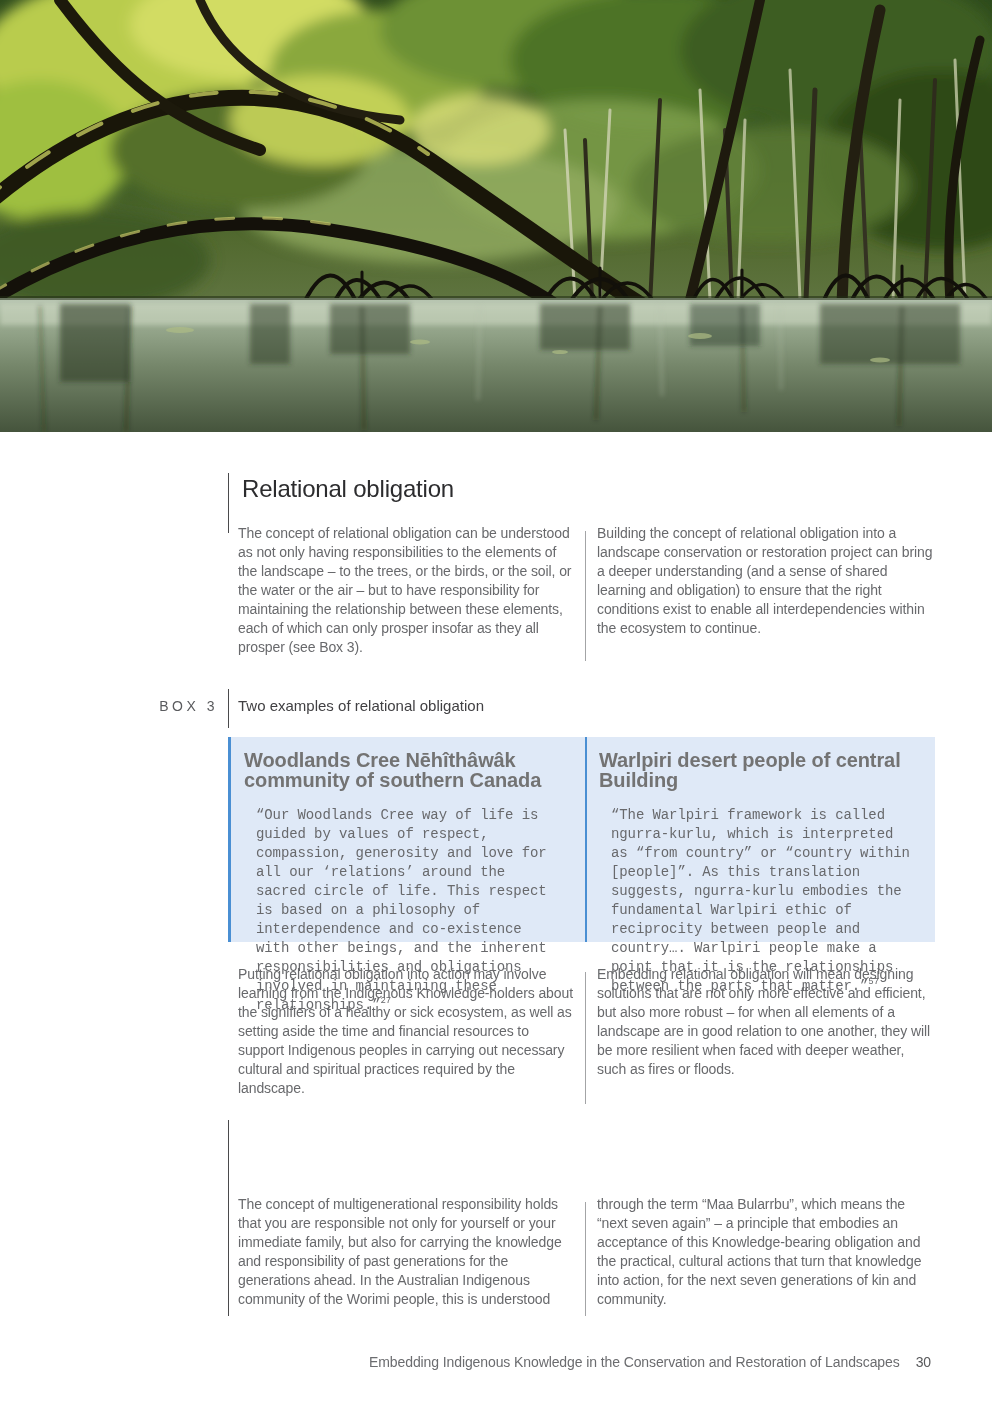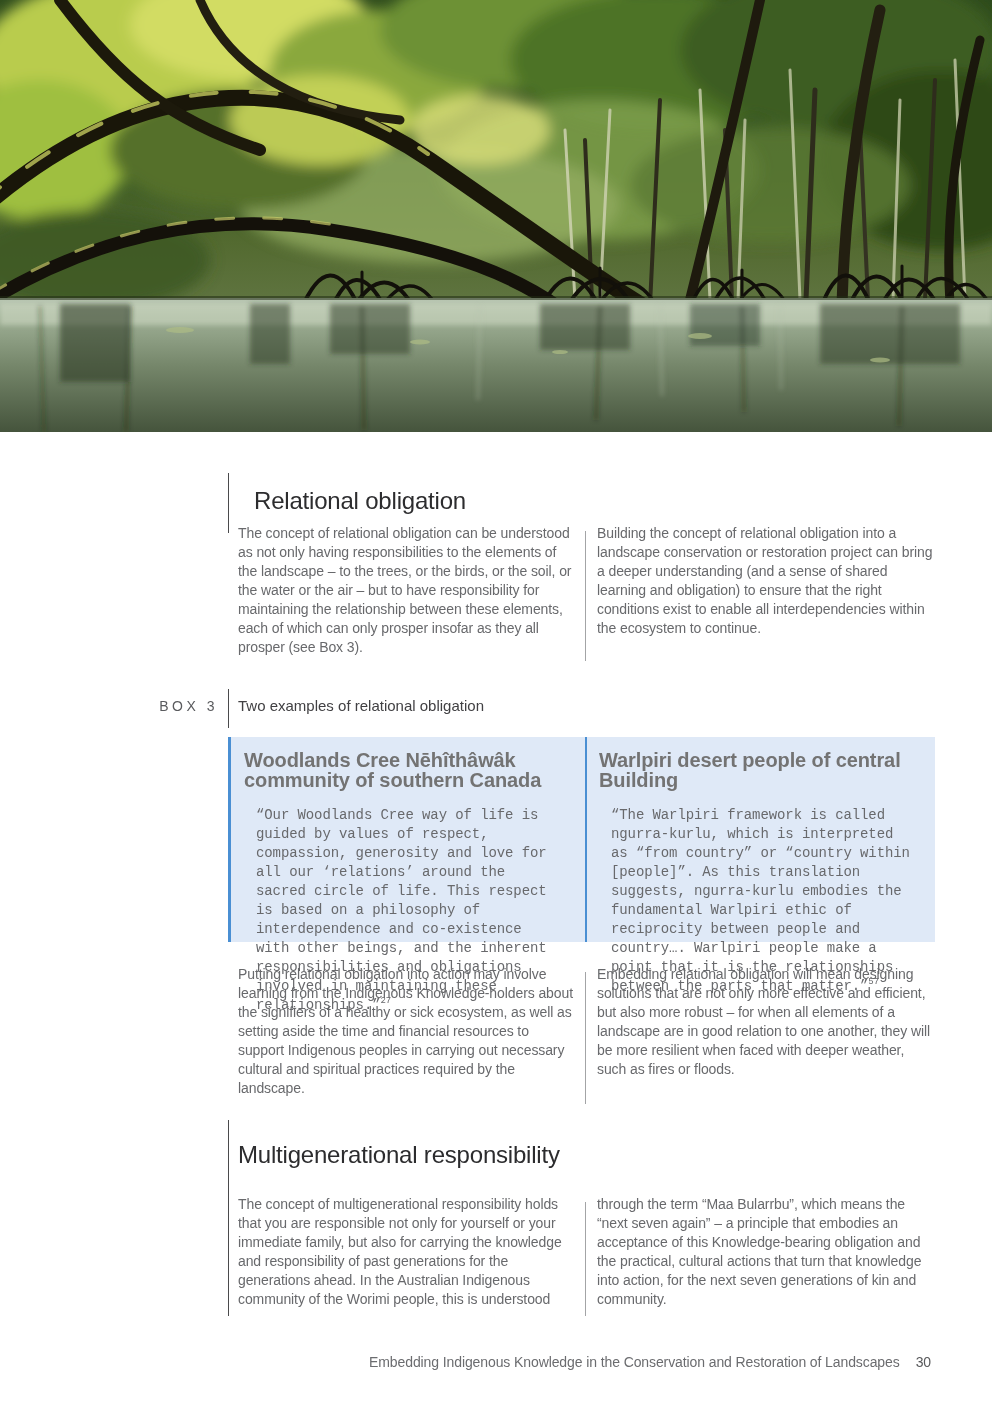--- a/index.html
+++ b/index.html
@@ -172,21 +172,21 @@
         <ellipse cx="180" cy="330" rx="14" ry="3"></ellipse>
         <ellipse cx="420" cy="342" rx="10" ry="2.5"></ellipse>
         <ellipse cx="700" cy="336" rx="12" ry="3"></ellipse>
         <ellipse cx="560" cy="352" rx="8" ry="2"></ellipse>
         <ellipse cx="880" cy="360" rx="10" ry="2.5"></ellipse>
       </g>
     </svg>
   </div>
 
   <div class="vrule dark" style="left:228px; top:473px; height:60px;"></div>
-  <h1 class="section-title" style="left:238px; top:471px; margin:16px;">Relational obligation</h1>
+  <h1 class="section-title" style="left:238px; top:471px; margin:4px;">Relational obligation</h1>
 
   <div class="body-col" style="left:238px; top:524px; width:340px;">The concept of relational obligation can be understood as not only having responsibilities to the elements of the landscape – to the trees, or the birds, or the soil, or the water or the air – but to have responsibility for maintaining the relationship between these elements, each of which can only prosper insofar as they all prosper (see Box 3).</div>
   <div class="vrule gray" style="left:585px; top:531px; height:130px;"></div>
   <div class="body-col" style="left:597px; top:524px; width:338px;">Building the concept of relational obligation into a landscape conservation or restoration project can bring a deeper understanding (and a sense of shared learning and obligation) to ensure that the right conditions exist to enable all interdependencies within the ecosystem to continue.</div>
 
   <div class="box-label">BOX 3</div>
   <div class="vrule dark" style="left:228px; top:689px; height:39px;"></div>
   <div class="box-title">Two examples of relational obligation</div>
 
   <div class="panel">
@@ -198,21 +198,20 @@
       <div class="panel-h">Warlpiri desert people of central Building</div>
       <p class="panel-p"><span>“The Warlpiri framework is called ngurra-kurlu, which is interpreted as “from country” or “country within [people]”. As this translation suggests, ngurra-kurlu embodies the fundamental Warlpiri ethic of reciprocity between people and country…. Warlpiri people make a point that it is the relationships between the parts that matter.”</span><sup>57</sup></p>
     </div>
   </div>
 
   <div class="body-col" style="left:238px; top:965px; width:340px;">Putting relational obligation into action may involve learning from the Indigenous Knowledge-holders about the signifiers of a healthy or sick ecosystem, as well as setting aside the time and financial resources to support Indigenous peoples in carrying out necessary cultural and spiritual practices required by the landscape.</div>
   <div class="vrule gray" style="left:585px; top:972px; height:132px;"></div>
   <div class="body-col" style="left:597px; top:965px; width:340px;">Embedding relational obligation will mean designing solutions that are not only more effective and efficient, but also more robust – for when all elements of a landscape are in good relation to one another, they will be more resilient when faced with deeper weather, such as fires or floods.</div>
 
   <div class="vrule dark" style="left:228px; top:1120px; height:196px;"></div>
-  <h1 class="section-title" style="left:238px; top:1141px; margin:0;">Multigenerational responsibility</h1>
 
   <div class="body-col" style="left:238px; top:1195px; width:340px;">The concept of multigenerational responsibility holds that you are responsible not only for yourself or your immediate family, but also for carrying the knowledge and responsibility of past generations for the generations ahead. In the Australian Indigenous community of the Worimi people, this is understood</div>
   <div class="vrule gray" style="left:585px; top:1202px; height:114px;"></div>
   <div class="body-col" style="left:597px; top:1195px; width:340px;">through the term “Maa Bularrbu”, which means the “next seven again” – a principle that embodies an acceptance of this Knowledge-bearing obligation and the practical, cultural actions that turn that knowledge into action, for the next seven generations of kin and community.</div>
 
   <div class="footer">
     <span>Embedding Indigenous Knowledge in the Conservation and Restoration of Landscapes</span><span class="pageno">30</span>
   </div>
 
 </div>

